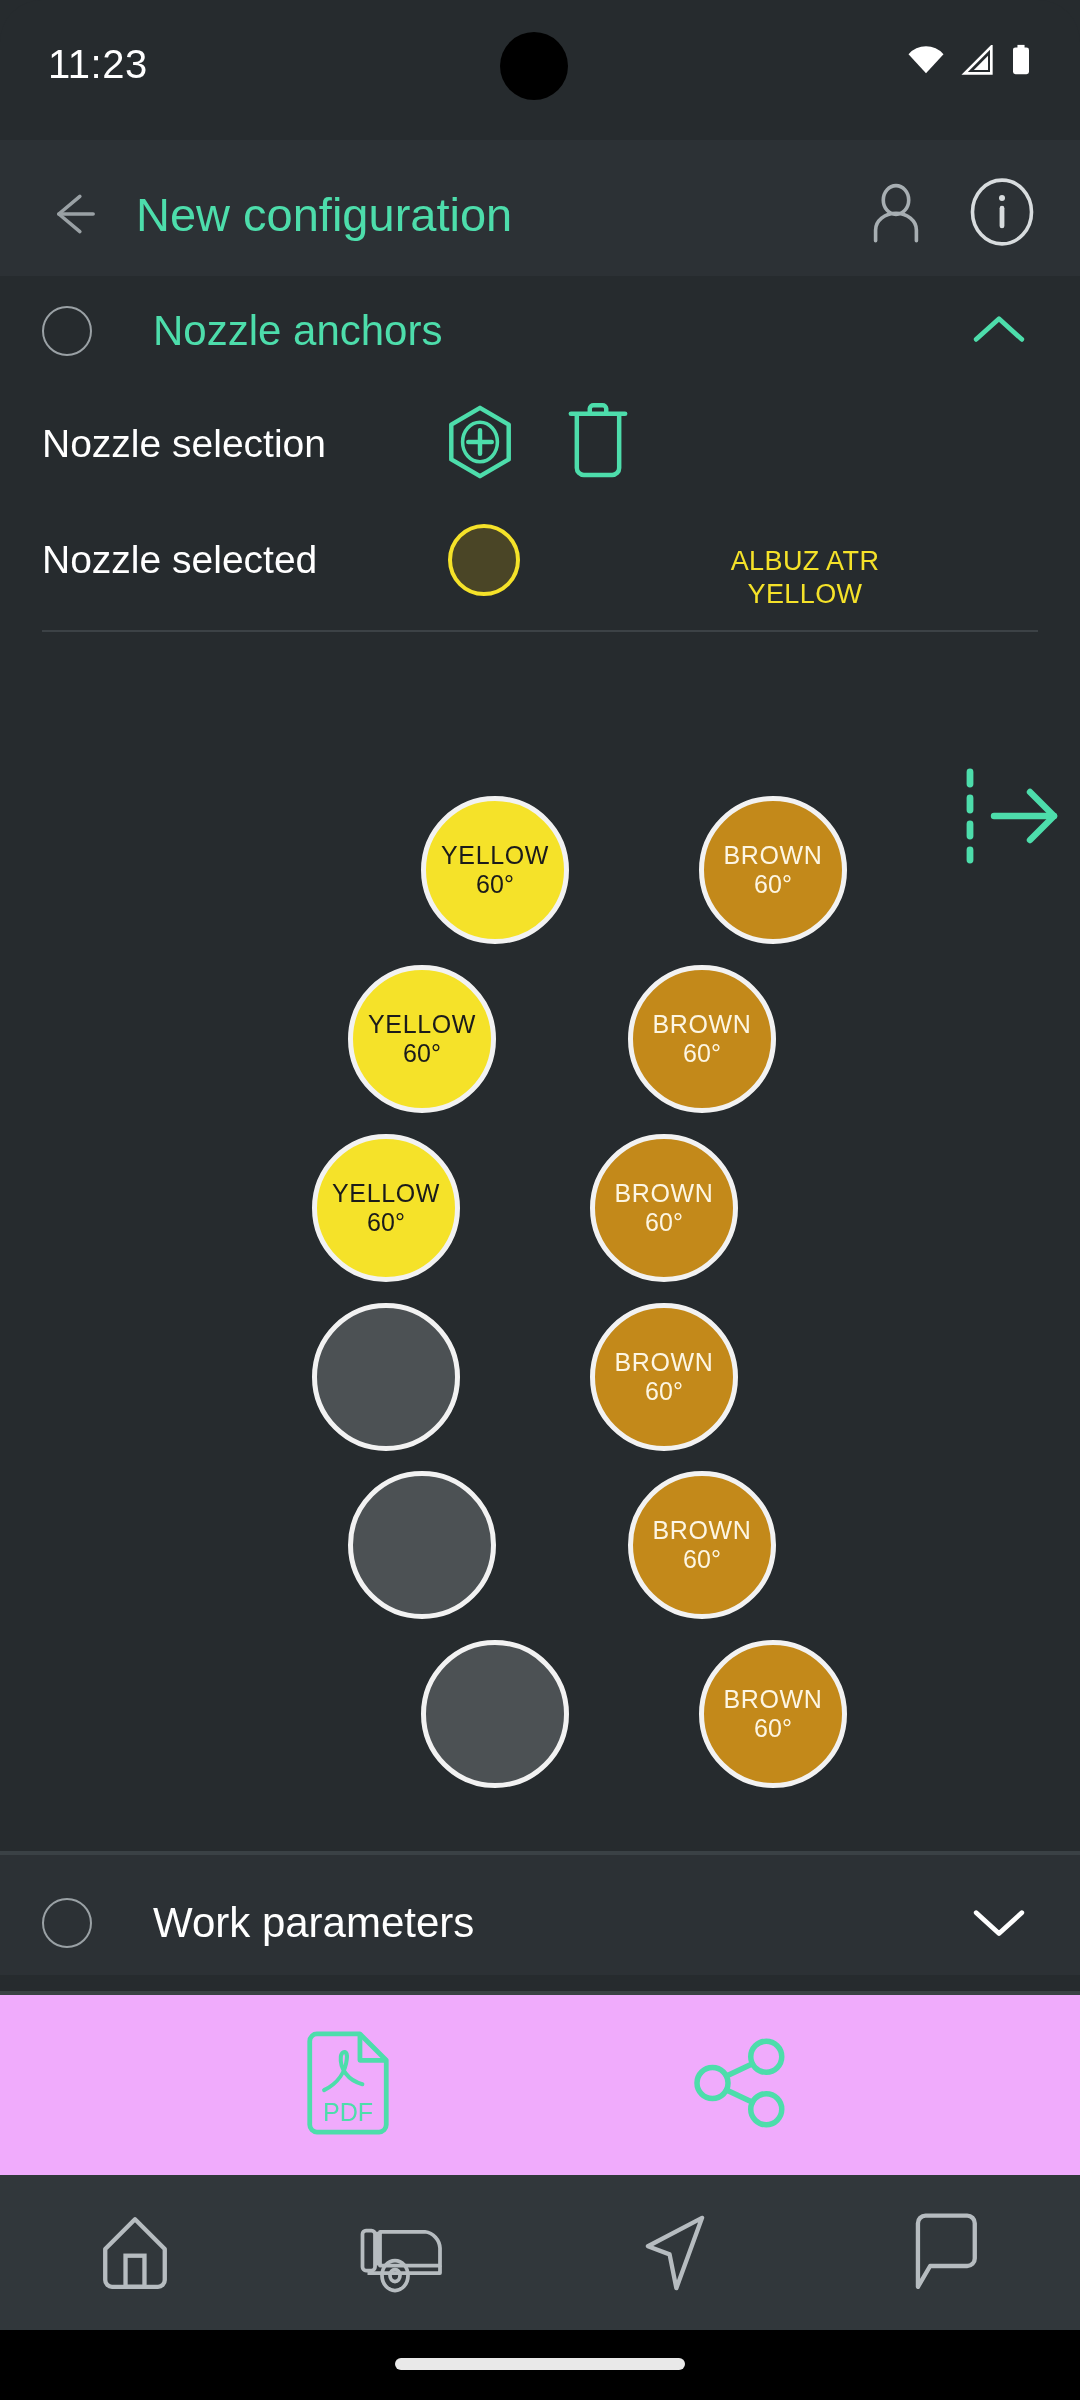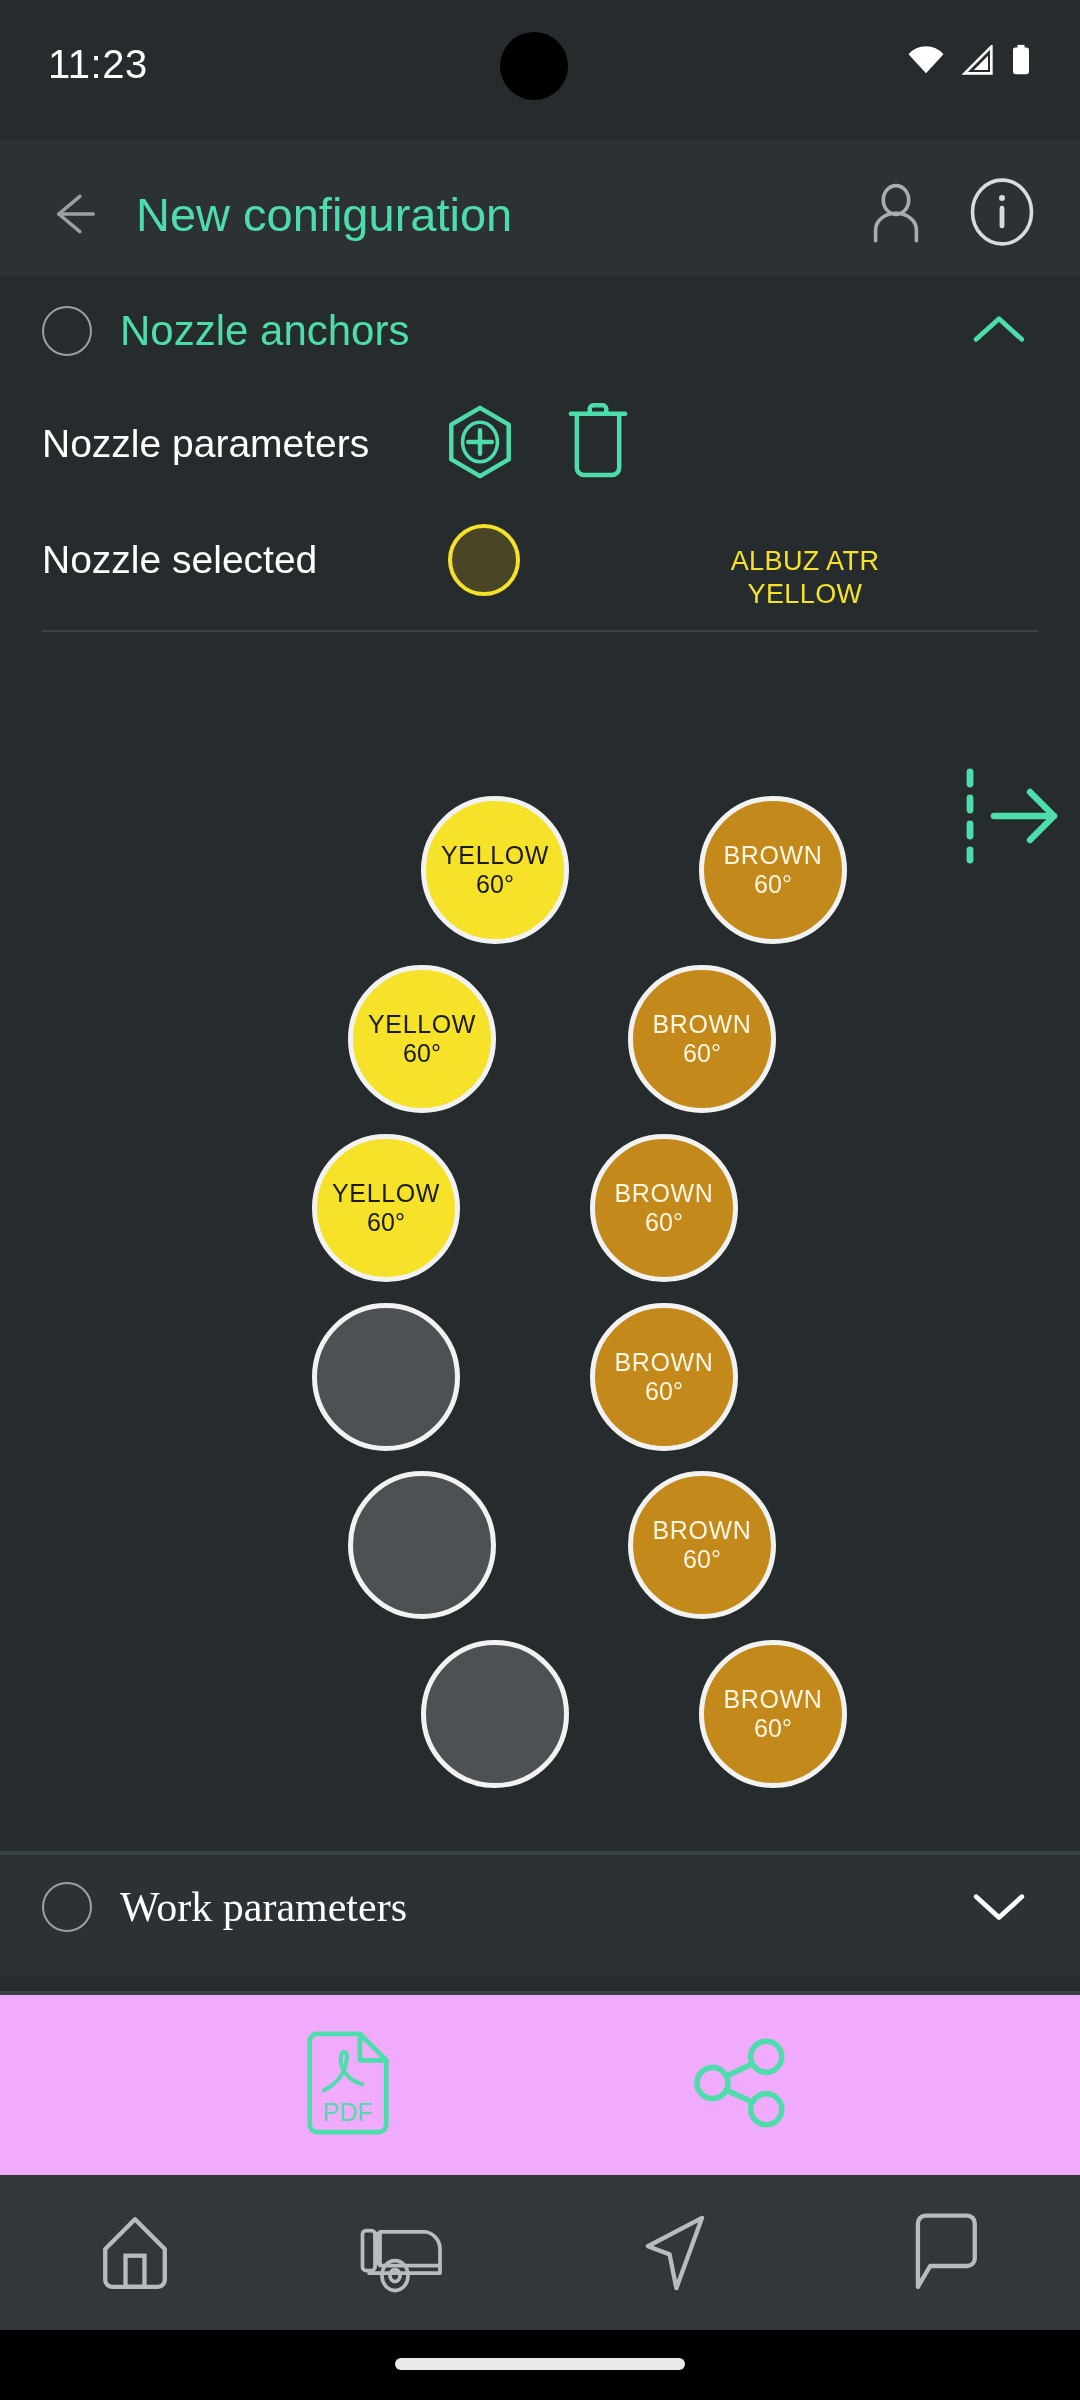--- a/index.html
+++ b/index.html
@@ -57,21 +57,21 @@
     display: flex; align-items: center; gap: 34px;
   }
 
   
   #body { position: absolute; top: 276px; left: 0; width: 1080px; height: 1575px; background: #262b2e; }
   #appbar-sep { position:absolute; top:276px; left:0; width:1080px; height:3px; background:#31373b; }
 
   
   .section-head {
     position: relative; display: flex; align-items: center;
-    height: 110px; padding: 0 42px;
+    height: 110px; padding: 0 42px; gap: 33px;
   }
   .sec-radio {
     width: 50px; height: 50px; border-radius: 50%;
     border: 2px solid #9aa1a5; flex: 0 0 auto;
   }
   .sec-title { margin-left: 28px; font-size: 42px; }
   .sec-title.accent { color: #4dddab; }
   .sec-title.plain  { color: #ffffff; }
   .sec-chevron { position: absolute; right: 52px; top: 50%; transform: translateY(-50%); }
 
@@ -123,21 +123,21 @@
   .nozzle .nz-angle { font-size: 25px; line-height: 1; }
   .nozzle.empty { background: #4c5154; }
 
   
   #swipe-hint { position: absolute; right: 6px; top: 480px; width: 120px; height: 120px; }
 
   
   #work-sep-top { position: absolute; top: 1851px; left: 0; width: 1080px; height: 4px; background: #3a4145; }
   #work-section {
     position: absolute; top: 1855px; left: 0; width: 1080px; height: 120px;
-    background: #2c3135; display: flex; align-items: flex-end; font-family: Liberation Serif, serif;
+    background: #2c3135; display: flex; align-items: flex-start;
   }
   #work-sep-bottom { position: absolute; top: 1991px; left: 0; width: 1080px; height: 4px; background: #3a4145; }
 
   
   #action-bar {
     position: absolute; top: 1995px; left: 0; width: 1080px; height: 180px;
     background: #f0abfc; display: flex; align-items: center;
   }
   #pdf-btn { position: absolute; left: 300px; top: 50%; transform: translateY(-50%); }
   #share-btn { position: absolute; left: 690px; top: 50%; transform: translateY(-50%); }
@@ -216,21 +216,21 @@
       <div class="sec-radio"></div>
       <div class="sec-title accent">Nozzle anchors</div>
       <span class="sec-chevron">
         <svg width="58" height="40" viewBox="0 0 28 18">
           <path d="M3 14 L14 4 L25 14" fill="none" stroke="#4dddab" stroke-width="2.3" stroke-linecap="round" stroke-linejoin="round"></path>
         </svg>
       </span>
     </div>
 
     <div class="row" id="nozzle-selection-row">
-      <div class="row-label">Nozzle parameters</div>
+      <div class="row-label">Nozzle selection</div>
       <div class="icons">
         <span>
           <svg width="80" height="80" viewBox="0 0 34 34">
             <path d="M17 2.5 L29.2 9.6 L29.2 24.4 L17 31.5 L4.8 24.4 L4.8 9.6 Z" fill="none" stroke="#4dddab" stroke-width="1.9" stroke-linejoin="round"></path>
             <ellipse cx="17" cy="17" rx="7.4" ry="8.4" fill="none" stroke="#4dddab" stroke-width="1.5"></ellipse>
             <path d="M17 12 L17 22 M12 17 L22 17" stroke="#4dddab" stroke-width="1.9" stroke-linecap="round"></path>
           </svg>
         </span>
         <span>
           <svg width="72" height="80" viewBox="0 0 30 34">

